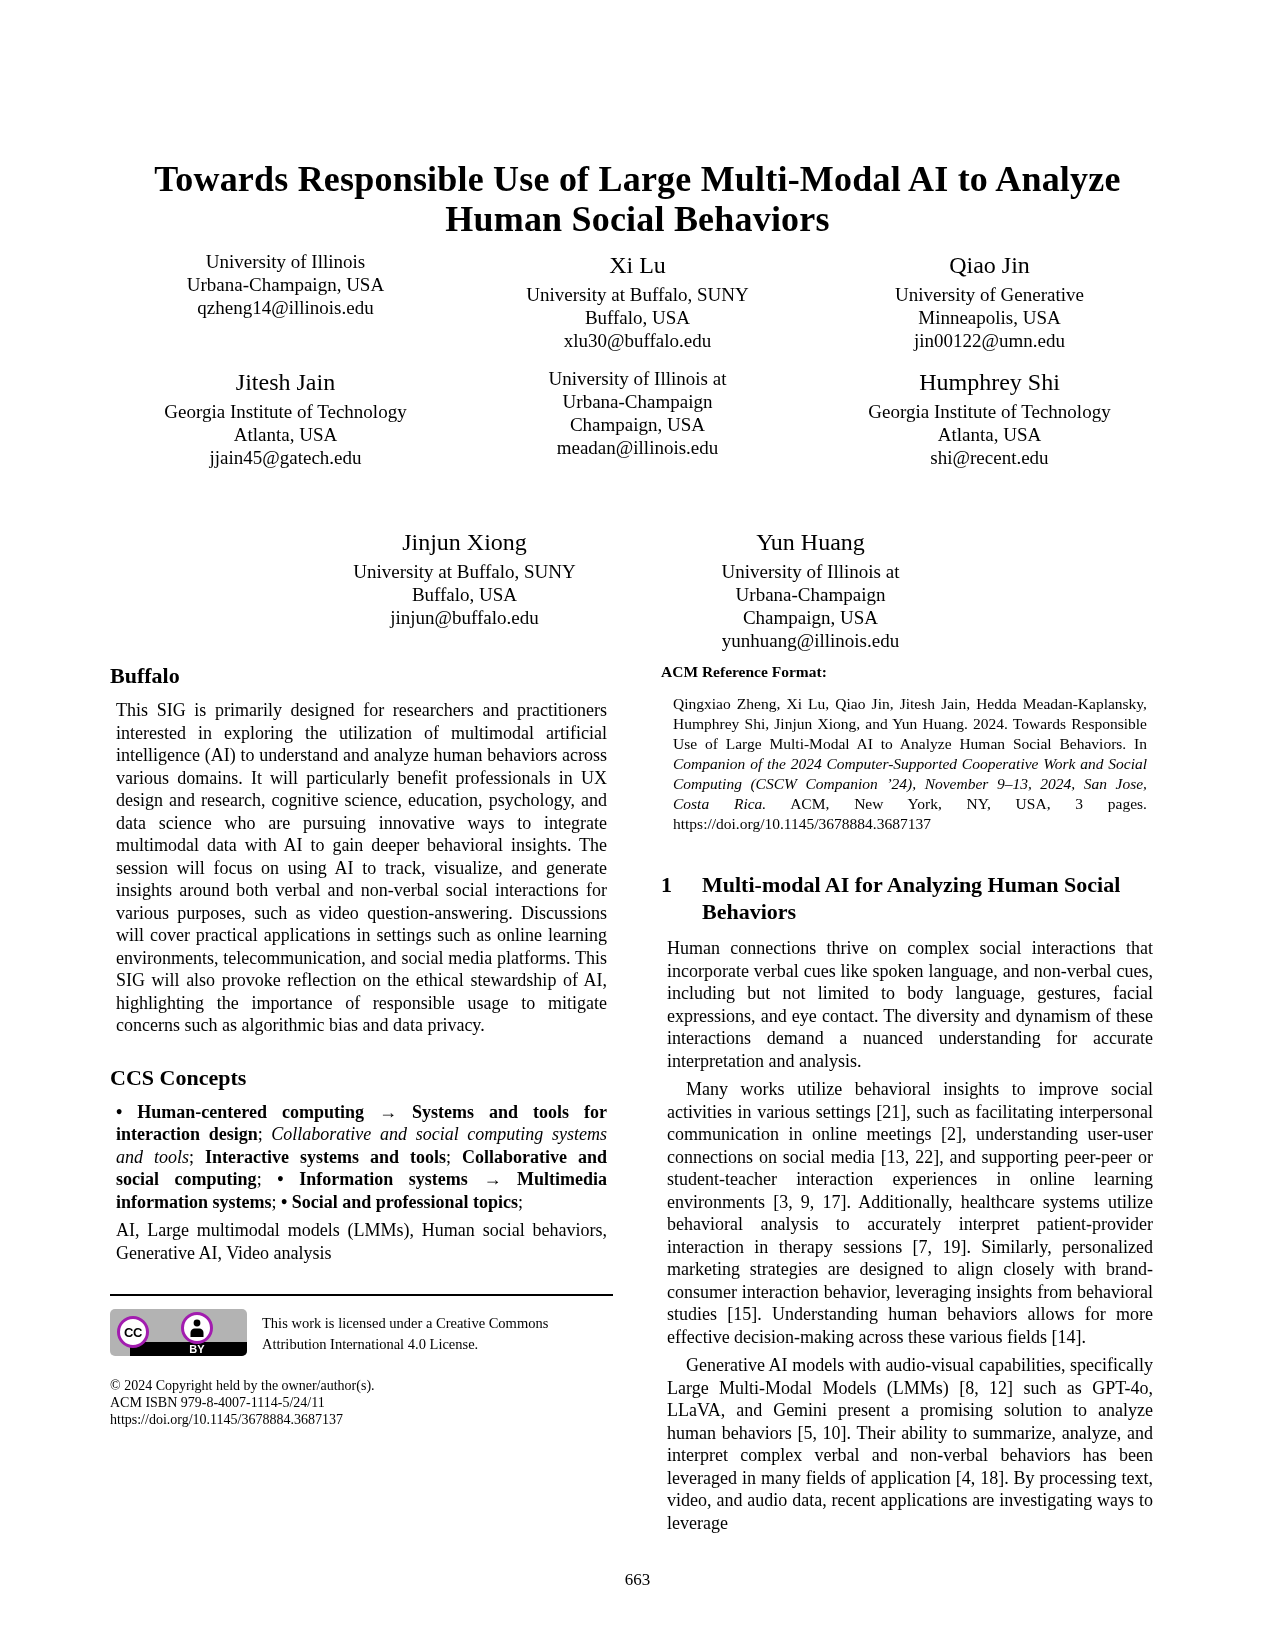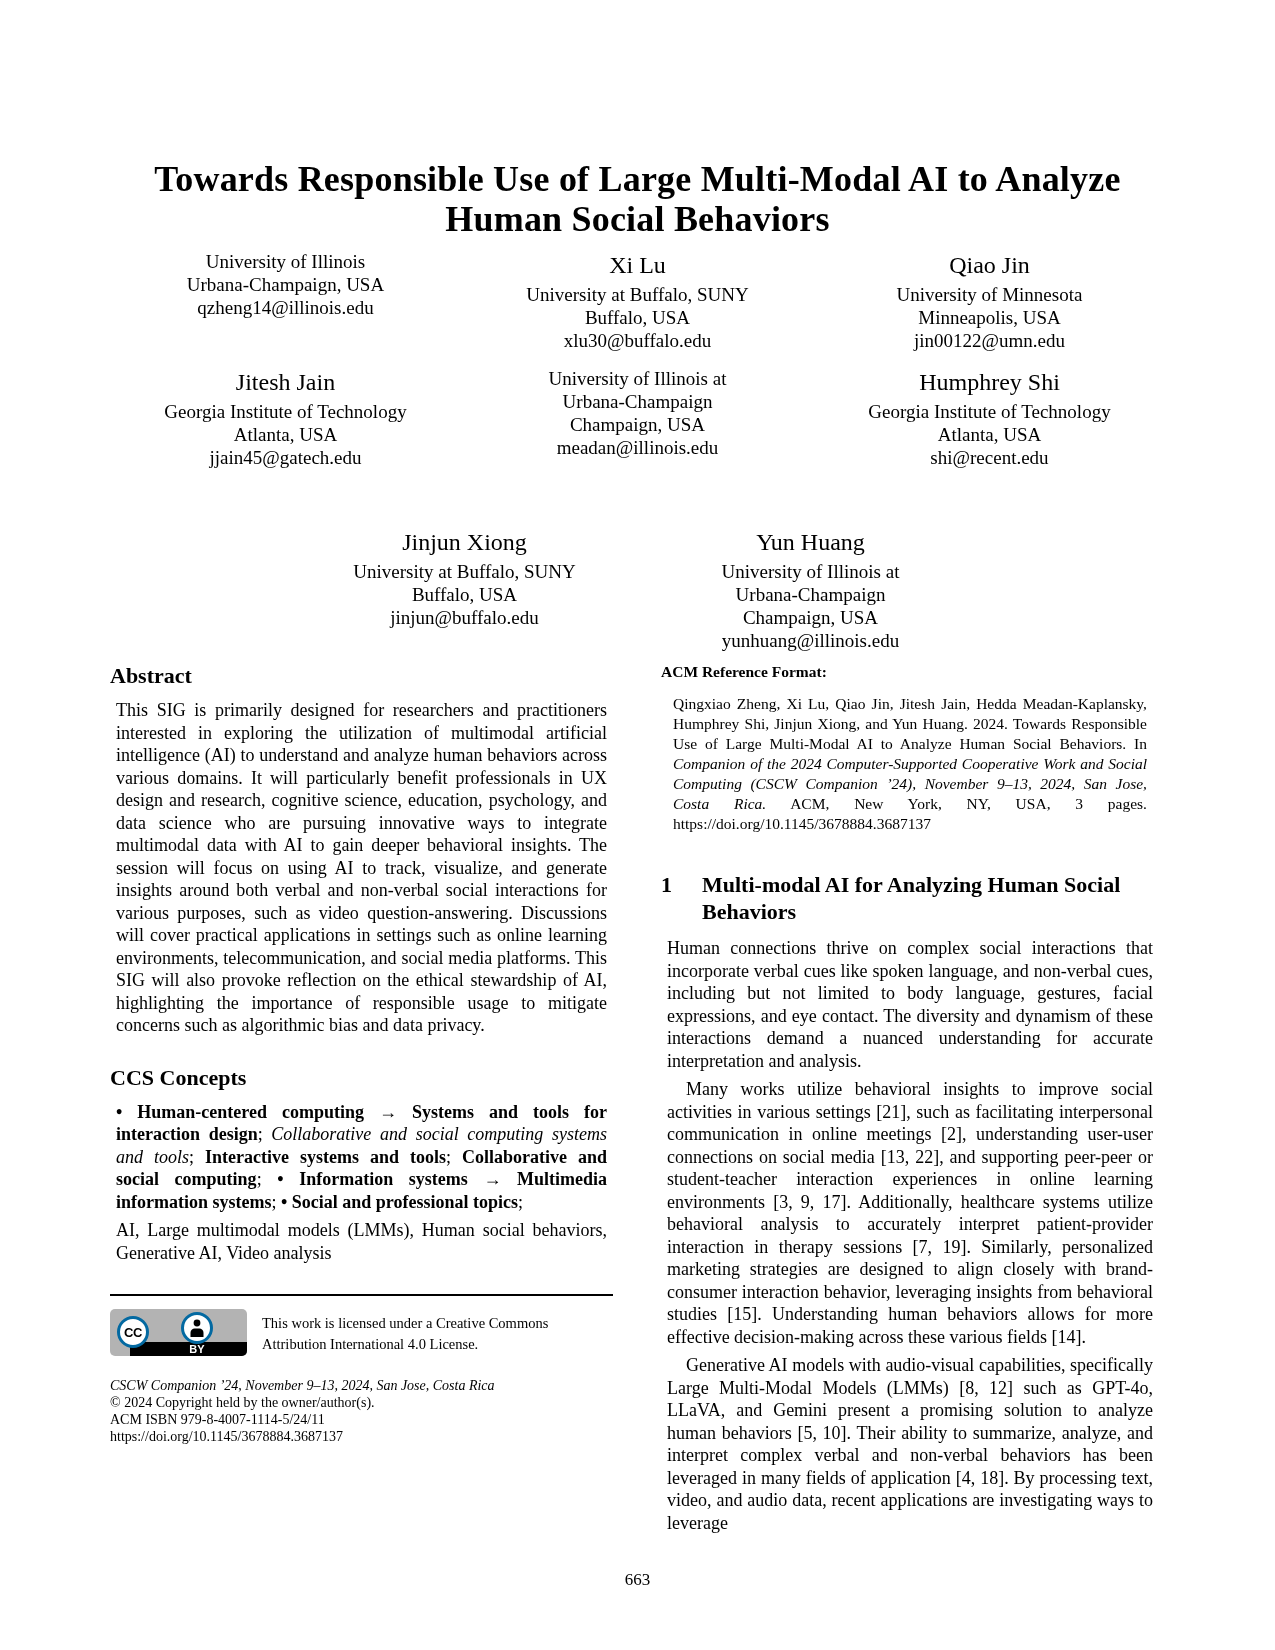--- a/index.html
+++ b/index.html
@@ -33,21 +33,21 @@
 
   hr.rule { border:none; border-top:2px solid #000; margin:30px 0 0 0; }
 
   
   .license-row { display:flex; margin-top:13px; gap:15px; align-items:flex-start; }
   .cc-badge { position:relative; width:137px; height:47px; background:#b3b3b3;
               border-radius:5px; flex:none; }
   .cc-strip { position:absolute; left:20px; right:0; bottom:0; height:14px;
               background:#000; border-radius:0 0 5px 0; }
   .cc-circle { position:absolute; width:32px; height:32px; border-radius:50%;
-               background:#fff; border:3px solid #0369a1; box-sizing:border-box;
+               background:#fff; border:3px solid #a21caf; box-sizing:border-box;
                display:flex; align-items:center; justify-content:center; z-index:2;text-align:right; }
   .cc-circle.cc { left:7px; top:7px; font:bold 13px/1 "Liberation Sans", sans-serif;
                   letter-spacing:-0.5px; }
   .cc-circle.person { left:71px; top:3px; }
   .cc-by { position:absolute; left:71px; bottom:0; width:32px; text-align:center;
            color:#fff; font:bold 11px/14px "Liberation Sans", sans-serif; z-index:3; }
   .license-text { font-size:14.5px; line-height:21px; width:335px; padding-top:4px; }
 
   
   .footer-block { margin-top:21px; font-size:14px; line-height:17px; }
@@ -81,21 +81,21 @@
       <div class="author-line">qzheng14@illinois.edu</div>
     </div>
     <div class="author">
       <div class="author-name">Xi Lu</div>
       <div class="author-line">University at Buffalo, SUNY</div>
       <div class="author-line">Buffalo, USA</div>
       <div class="author-line">xlu30@buffalo.edu</div>
     </div>
     <div class="author">
       <div class="author-name">Qiao Jin</div>
-      <div class="author-line">University of Minnesota</div>
+      <div class="author-line">University of Generative</div>
       <div class="author-line">Minneapolis, USA</div>
       <div class="author-line">jin00122@umn.edu</div>
     </div>
   </div>
 
   <div class="authors-row row2">
     <div class="author">
       <div class="author-name">Jitesh Jain</div>
       <div class="author-line">Georgia Institute of Technology</div>
       <div class="author-line">Atlanta, USA</div>
@@ -125,21 +125,21 @@
     <div class="author">
       <div class="author-name">Yun Huang</div>
       <div class="author-line">University of Illinois at</div>
       <div class="author-line">Urbana-Champaign</div>
       <div class="author-line">Champaign, USA</div>
       <div class="author-line">yunhuang@illinois.edu</div>
     </div>
   </div>
 
   <div class="col-left">
-    <h2 class="part first">Abstract</h2>
+    <h2 class="part first">Buffalo</h2>
     <p class="body">This SIG is primarily designed for researchers and practitioners interested in exploring the utilization of multimodal artificial intelligence (AI) to understand and analyze human behaviors across various domains. It will particularly benefit professionals in UX design and research, cognitive science, education, psychology, and data science who are pursuing innovative ways to integrate multimodal data with AI to gain deeper behavioral insights. The session will focus on using AI to track, visualize, and generate insights around both verbal and non-verbal social interactions for various purposes, such as video question-answering. Discussions will cover practical applications in settings such as online learning environments, telecommunication, and social media platforms. This SIG will also provoke reflection on the ethical stewardship of AI, highlighting the importance of responsible usage to mitigate concerns such as algorithmic bias and data privacy.</p>
 
     <h2 class="part">CCS Concepts</h2>
     <p class="body"><span class="seg-b">• Human-centered computing → Systems and tools for interaction design</span><span>; </span><span class="seg-i">Collaborative and social computing systems and tools</span><span>; </span><span class="seg-b">Interactive systems and tools</span><span>; </span><span class="seg-b">Collaborative and social computing</span><span>; </span><span class="seg-b">• Information systems → Multimedia information systems</span><span>; </span><span class="seg-b">• Social and professional topics</span><span>;</span></p>
 
     <p class="body">AI, Large multimodal models (LMMs), Human social behaviors, Generative AI, Video analysis</p>
 
     <hr class="rule">
 
     <div class="license-row">
@@ -151,21 +151,20 @@
             <circle cx="11" cy="6" r="3.4" fill="#000"></circle>
             <path d="M4.5 20 v-4.2 a4.2 4.2 0 0 1 4.2-4.2 h4.6 a4.2 4.2 0 0 1 4.2 4.2 V20 Z" fill="#000"></path>
           </svg>
         </div>
         <div class="cc-by">BY</div>
       </div>
       <div class="license-text">This work is licensed under a Creative Commons Attribution International 4.0 License.</div>
     </div>
 
     <div class="footer-block">
-      <div class="conf-line">CSCW Companion ’24, November 9–13, 2024, San Jose, Costa Rica</div>
       <div>© 2024 Copyright held by the owner/author(s).</div>
       <div>ACM ISBN 979-8-4007-1114-5/24/11</div>
       <div>https://doi.org/10.1145/3678884.3687137</div>
     </div>
   </div>
 
   <div class="col-right">
     <div class="ref-head">ACM Reference Format:</div>
     <p class="ref"><span>Qingxiao Zheng, Xi Lu, Qiao Jin, Jitesh Jain, Hedda Meadan-Kaplansky, Humphrey Shi, Jinjun Xiong, and Yun Huang. 2024. Towards Responsible Use of Large Multi-Modal AI to Analyze Human Social Behaviors. In </span><span class="seg-i">Companion of the 2024 Computer-Supported Cooperative Work and Social Computing (CSCW Companion ’24), November 9–13, 2024, San Jose, Costa Rica.</span><span> ACM, New York, NY, USA, 3 pages. https://doi.org/10.1145/3678884.3687137</span></p>
 

